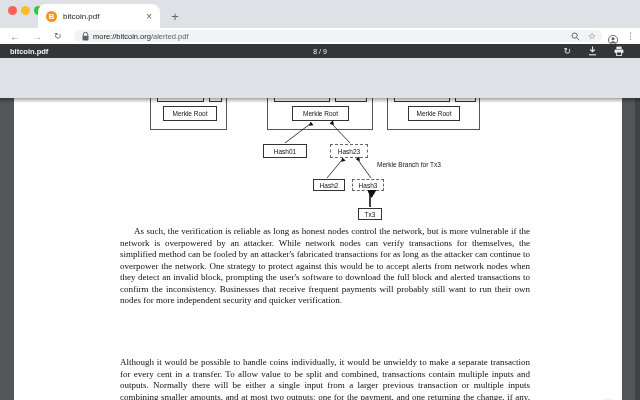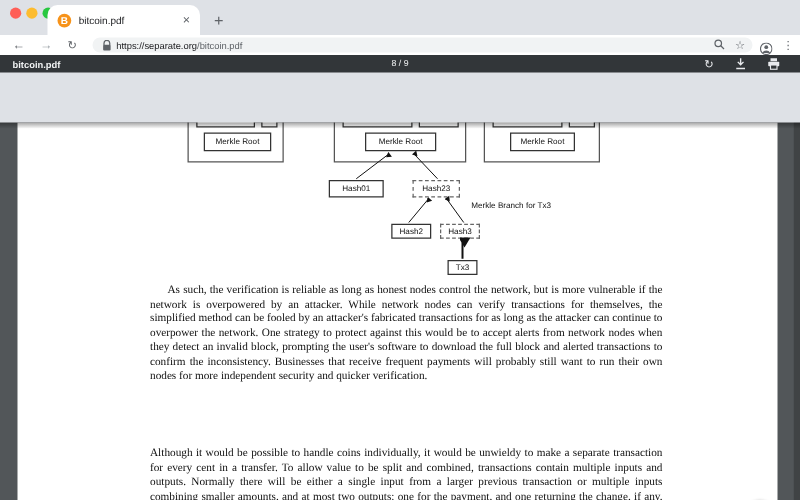--- a/index.html
+++ b/index.html
@@ -97,21 +97,21 @@
     <span class="navbtn nb-back">←</span>
     <span class="navbtn nb-fwd">→</span>
     <span class="navbtn nb-reload">↻</span>
     <div class="omnibox">
       <span class="lock-icon">
         <svg width="7" height="9" viewBox="0 0 7 9">
             <path d="M1.2 4 V2.6 a2.3 2.3 0 0 1 4.6 0 V4" fill="none" stroke="#5F6368" stroke-width="1"></path>
             <rect x="0.5" y="3.8" width="6" height="4.6" rx="0.8" fill="#5F6368"></rect>
           </svg>
       </span>
-      <span class="url"><span>https://separate.org</span><span class="path">/bitcoin.pdf</span></span>
+      <span class="url"><span>more://bitcoin.org</span><span class="path">/alerted.pdf</span></span>
       <span class="omni-right">
         <span>
           <svg width="9" height="9" viewBox="0 0 9 9">
               <circle cx="3.6" cy="3.6" r="2.6" fill="none" stroke="#5F6368" stroke-width="1"></circle>
               <line x1="5.6" y1="5.6" x2="8.2" y2="8.2" stroke="#5F6368" stroke-width="1"></line>
             </svg>
         </span>
         <span class="star">☆</span>
       </span>
     </div>

